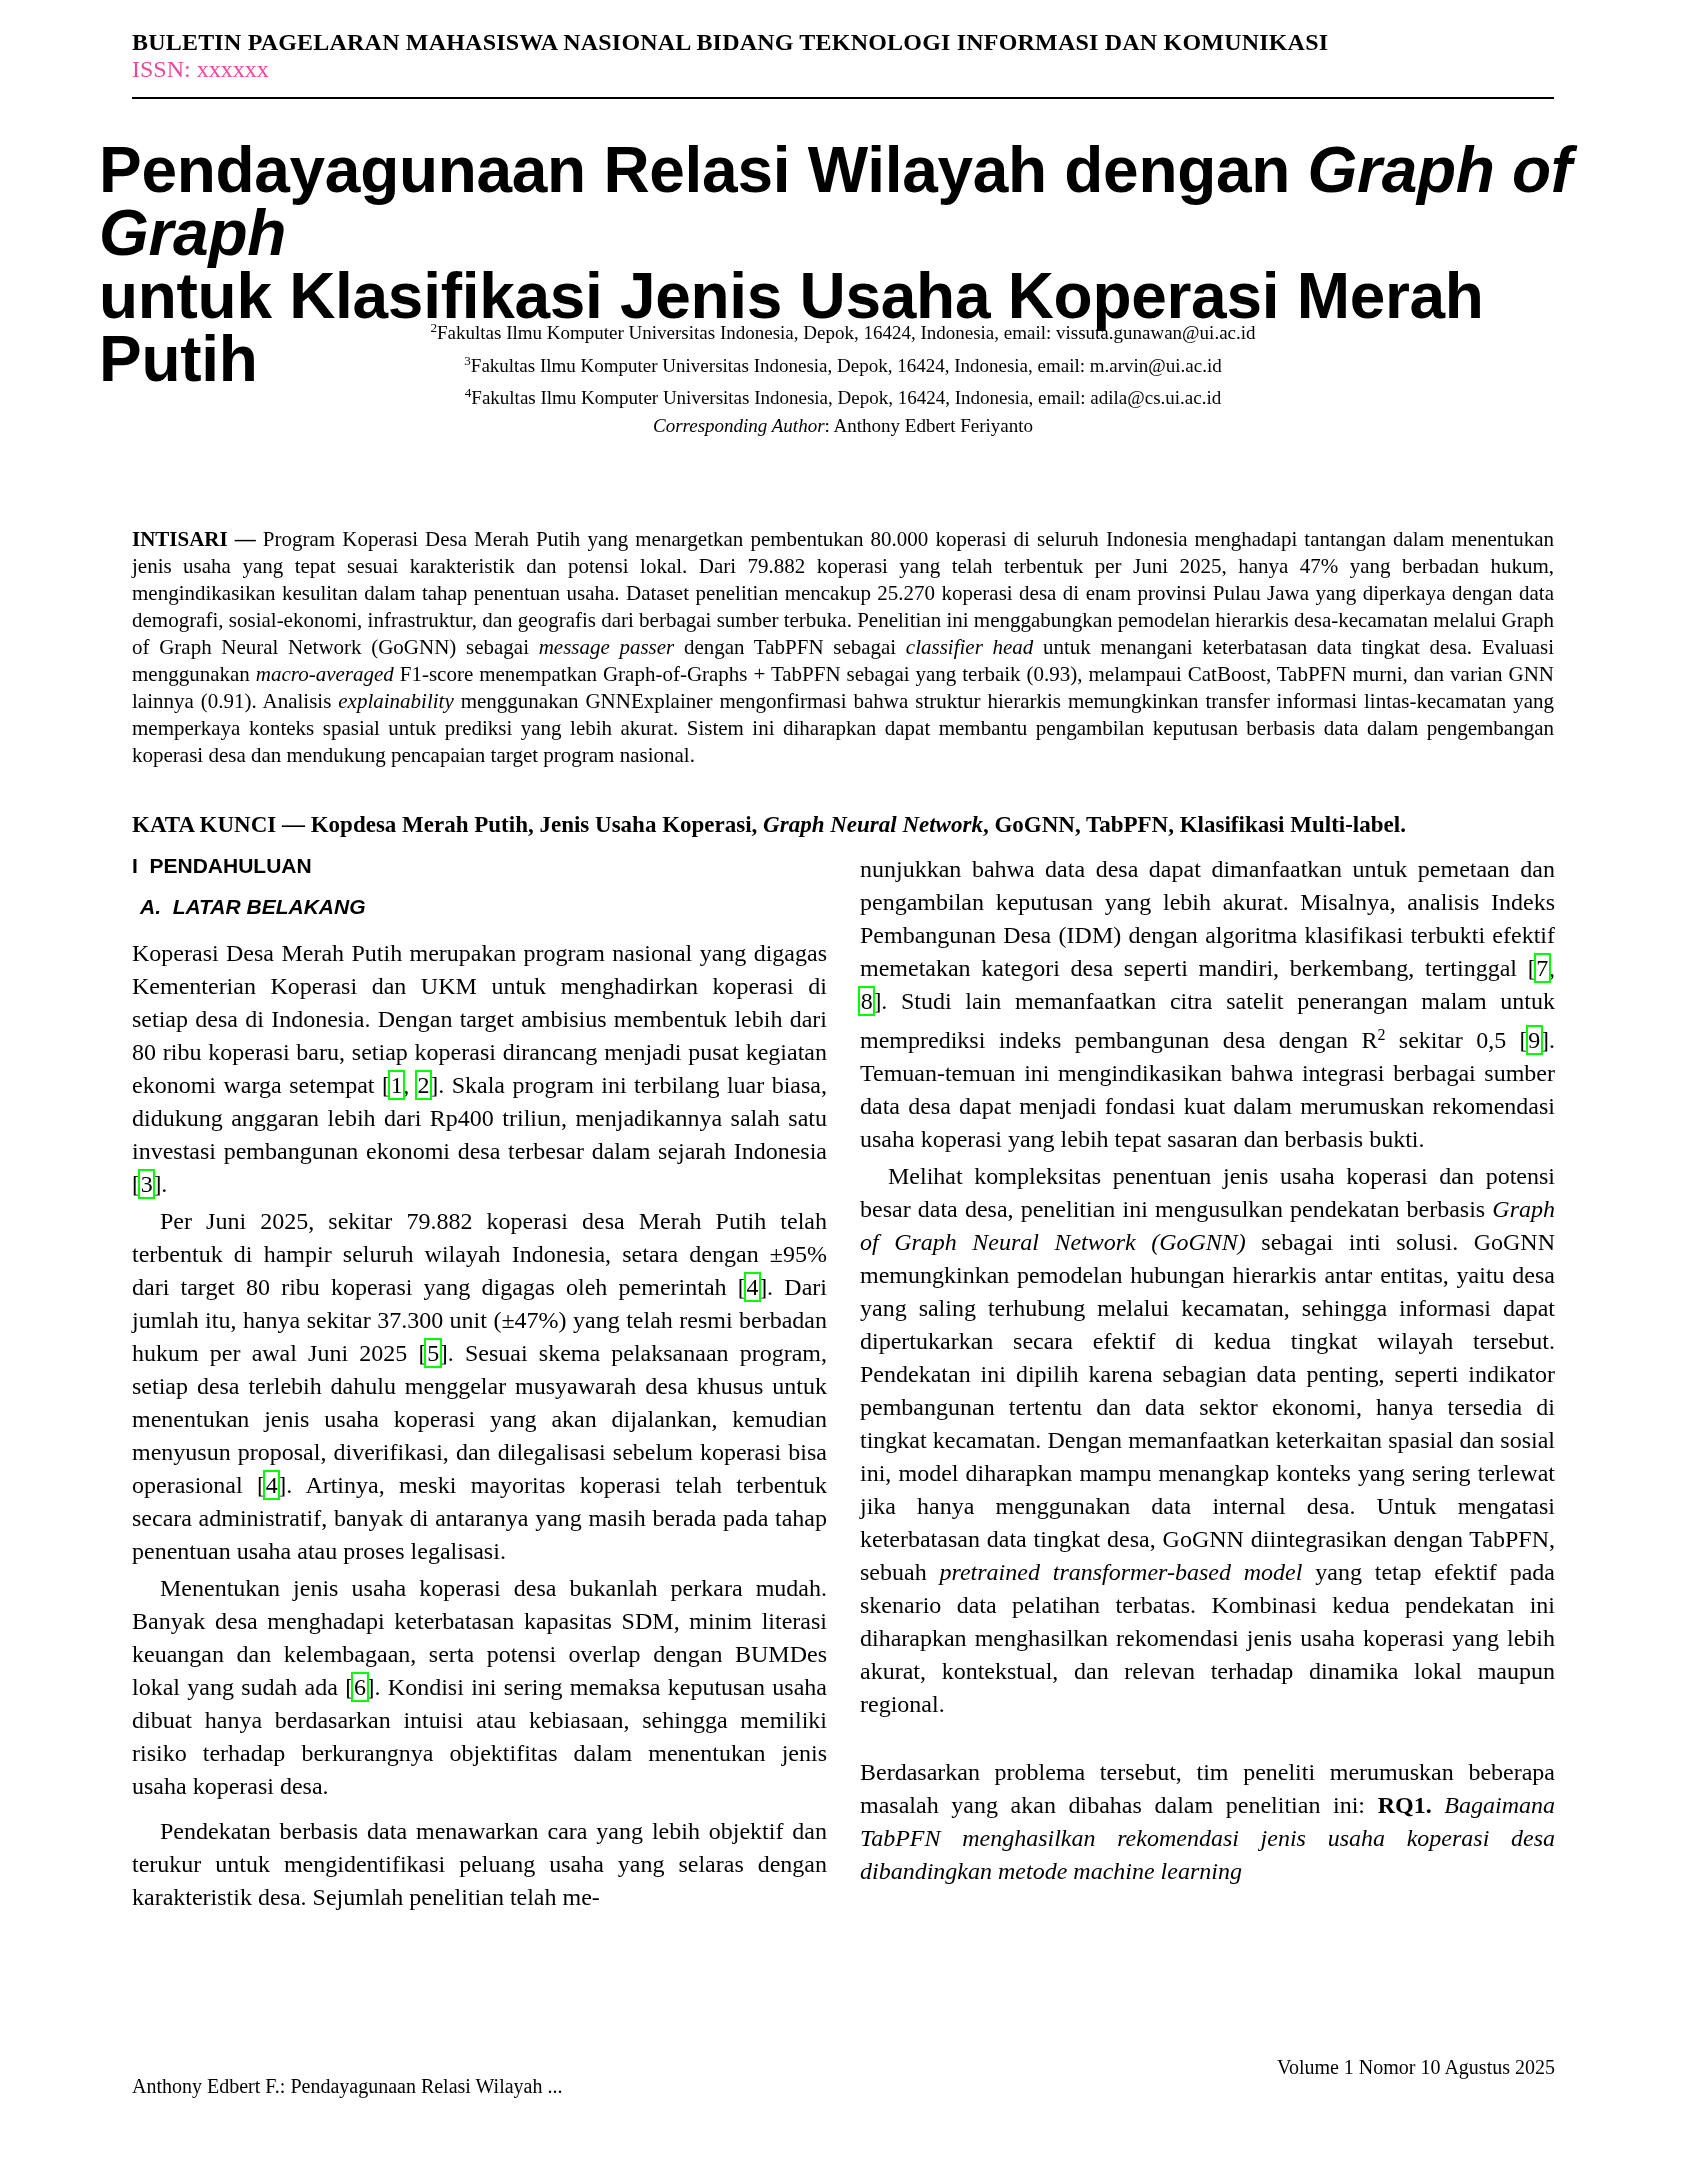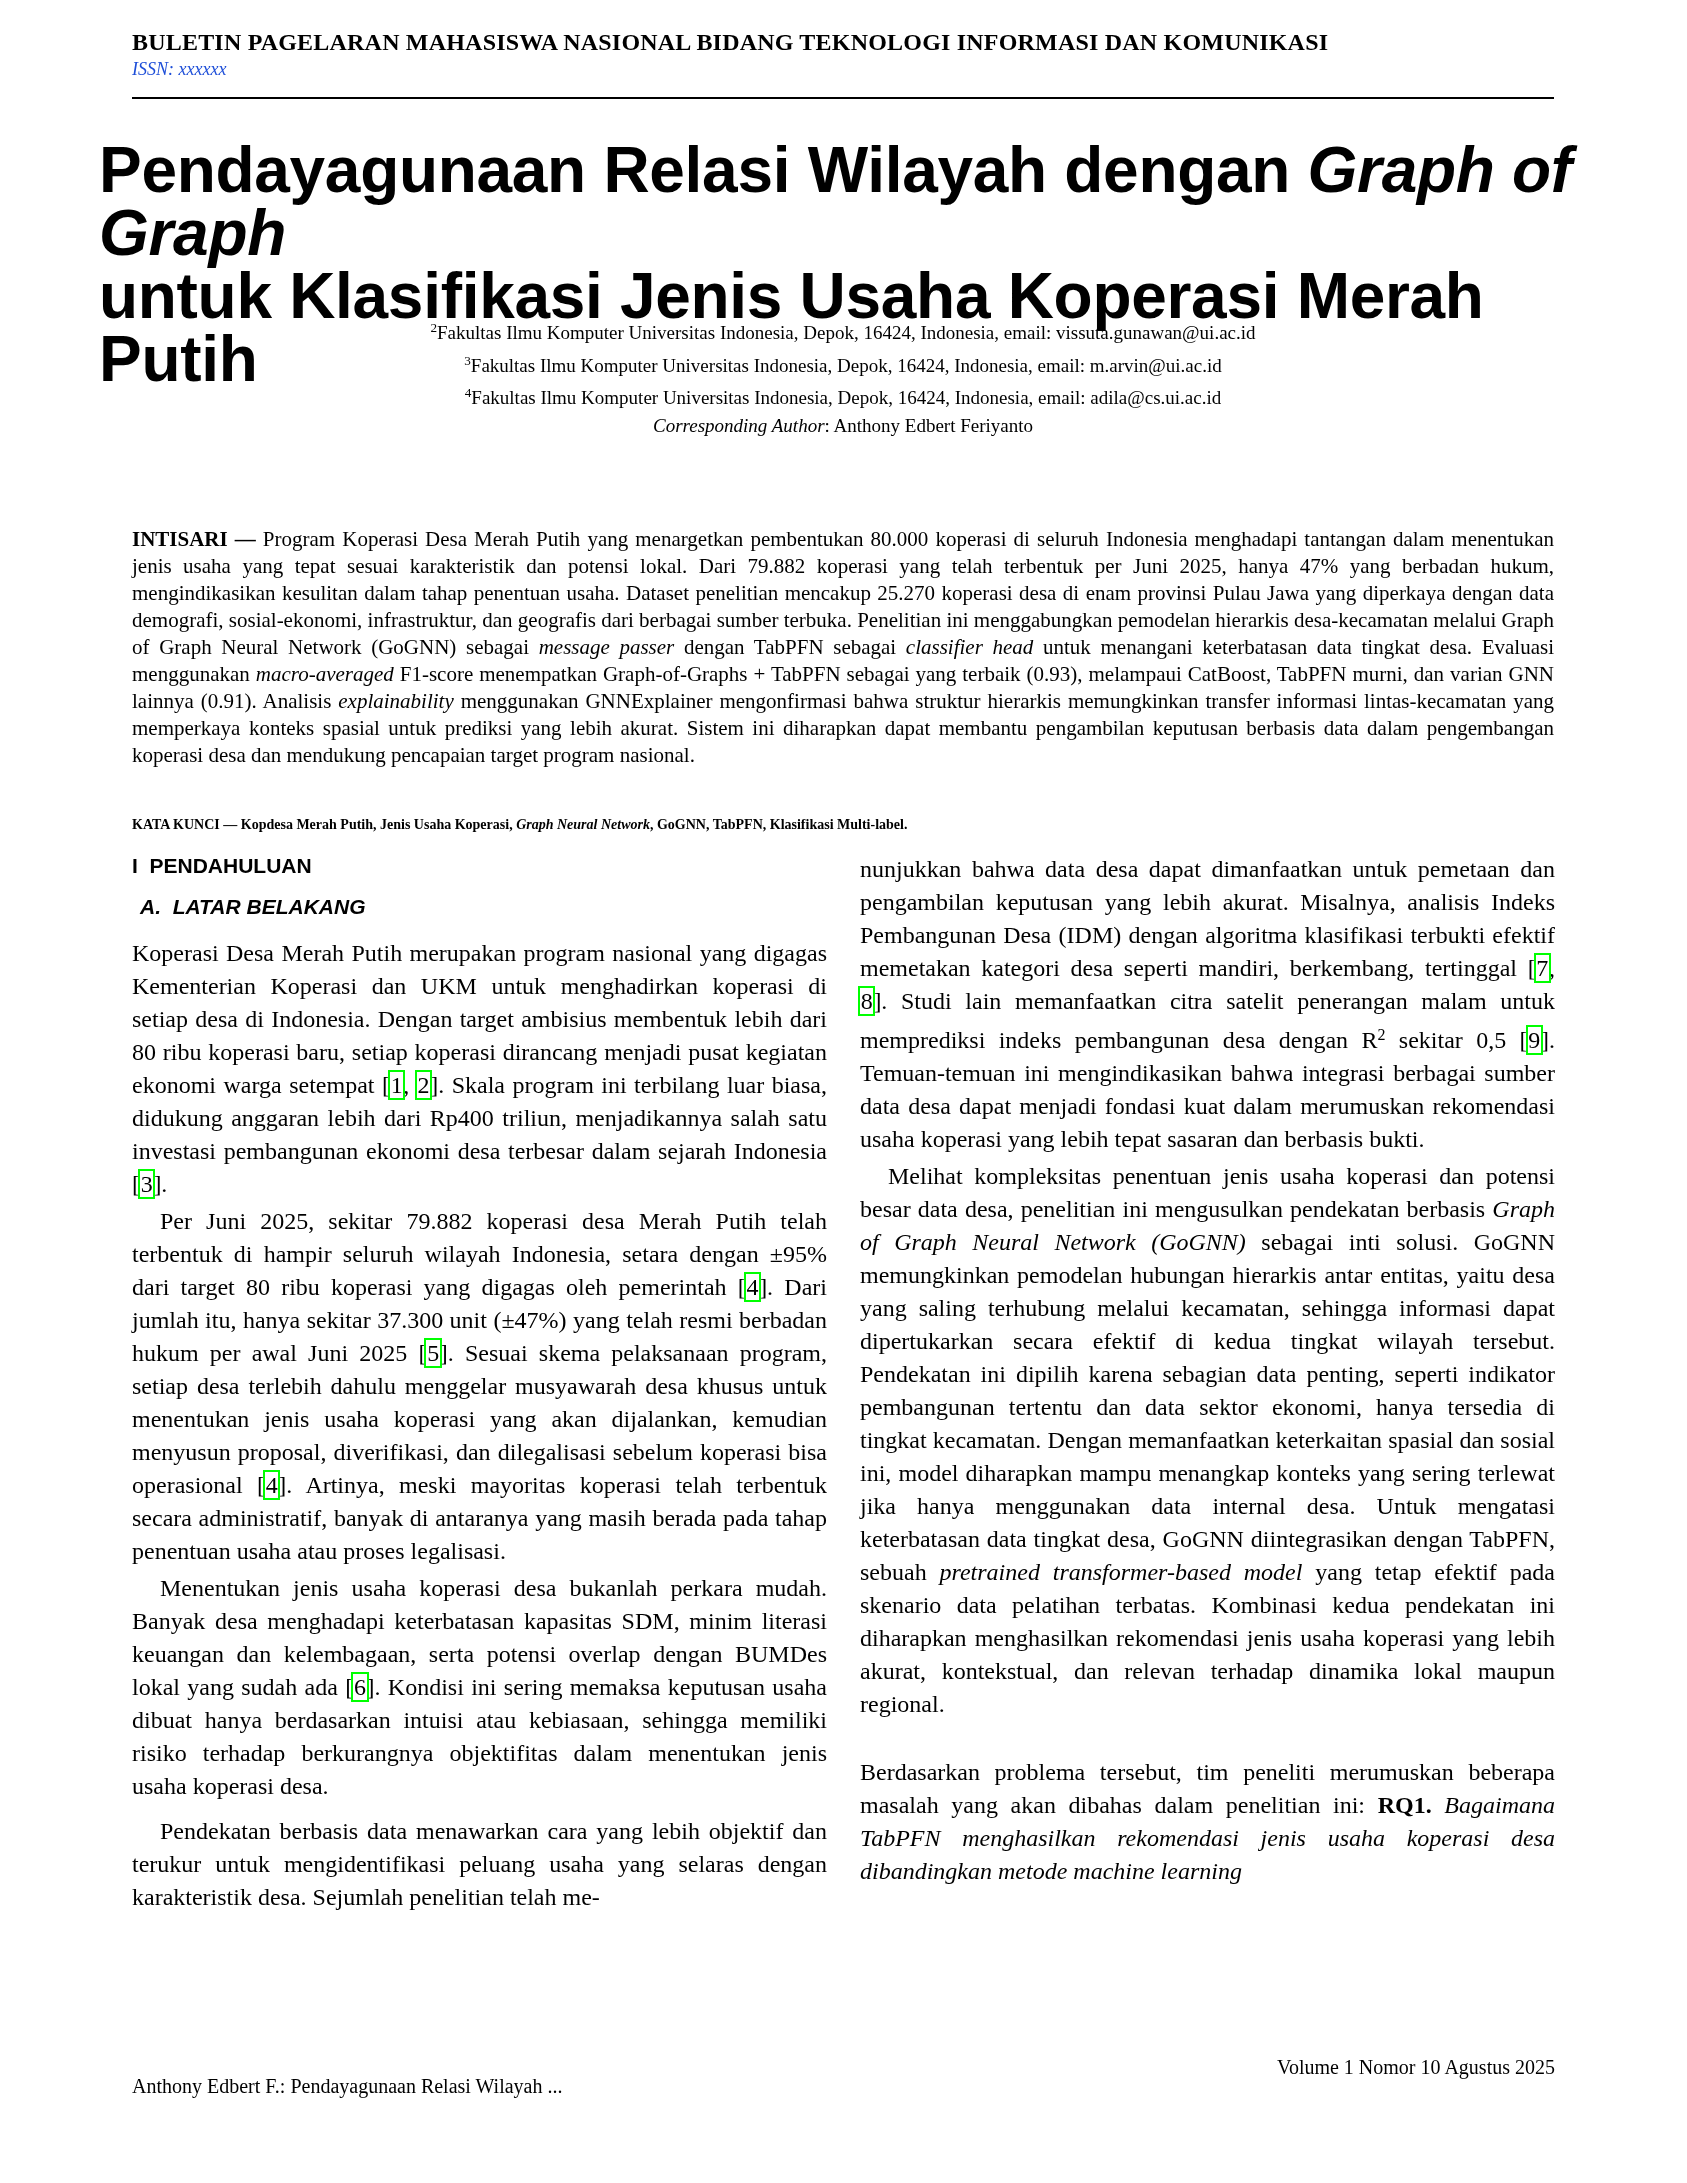--- a/index.html
+++ b/index.html
@@ -1,36 +1,36 @@
 <!DOCTYPE html>
 <html style="font-size:10.6px"><head>
 <meta charset="utf-8">
 <style>
   html, body { margin: 0; padding: 0; background: #ffffff; }
   body { width: 1687px; height: 2183px; position: relative; overflow: hidden; color: #000; }
 
   #running-head { position: absolute; left: 132px; top: 28px; width: 1422px; }
   #journal-name { font-family: "Liberation Serif", serif; font-weight: bold; font-size: 24px; letter-spacing: 0.2px; line-height: 29px; }
-  #issn { font-family: "Liberation Serif", serif; font-size: 18px; color: #1d4ed8; line-height: 25px; font-style: italic; }
+  #issn { font-family: "Liberation Serif", serif; font-size: 24px; color: #ec4899; line-height: 25px; }
   #head-rule { position: absolute; left: 132px; top: 97px; width: 1422px; height: 2px; background: #000; }
 
   #title { position: absolute; left: 99px; top: 139px; width: 1489px; text-align: left;
            font-family: "Liberation Sans", sans-serif; font-weight: bold; font-size: 64px; line-height: 63px; letter-spacing: -0.3px; }
   #title i { font-style: italic; }
 
   #authors-block { position: absolute; left: 132px; top: 314px; width: 1422px; text-align: center; font-family: "Liberation Serif", serif; }
   #authors { font-weight: bold; font-size: 22.5px; line-height: 29px; }
   .affil { font-size: 19px; line-height: 28px; }
   .affil sup { font-size: 13.2px; vertical-align: 6.6px; }
   #corresponding { font-size: 19px; line-height: 28px; }
 
   #abstract { position: absolute; left: 132px; top: 526px; width: 1422px; font-family: "Liberation Serif", serif;
               font-size: 21px; line-height: 27px; text-align: justify; }
   #keywords { position: absolute; left: 132px; top: 812px; width: 1422px; font-family: "Liberation Serif", serif;
-              font-weight: bold; font-size: 14px; line-height: 26.5px; white-space: nowrap; }
+              font-weight: bold; font-size: 23px; line-height: 26.5px; white-space: nowrap; }
 
   .col { position: absolute; top: 853px; width: 695px; font-family: "Liberation Serif", serif; font-size: 24px; line-height: 33px; }
   #col-left { left: 132px; }
   #col-right { left: 860px; }
   .sec-head { font-family: "Liberation Sans", sans-serif; font-weight: bold; font-size: 21px; line-height: 26.5px; }
   .subsec-head { font-family: "Liberation Sans", sans-serif; font-weight: bold; font-style: italic; font-size: 21px; line-height: 26.5px; padding-left: 8px; }
   .para { text-align: justify; margin: 0; }
   .indent { text-indent: 28px; }
   .cite { outline: 2px solid #00ff00; outline-offset: -0.7px; padding: 0 0.7px; }
   sup.r2 { font-size: 16px; vertical-align: 8px; }

